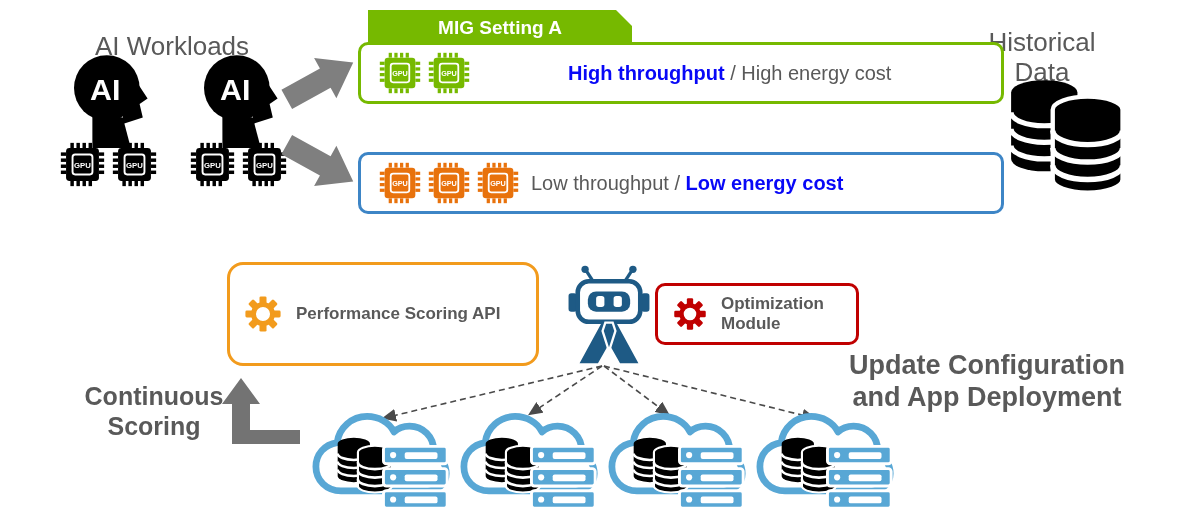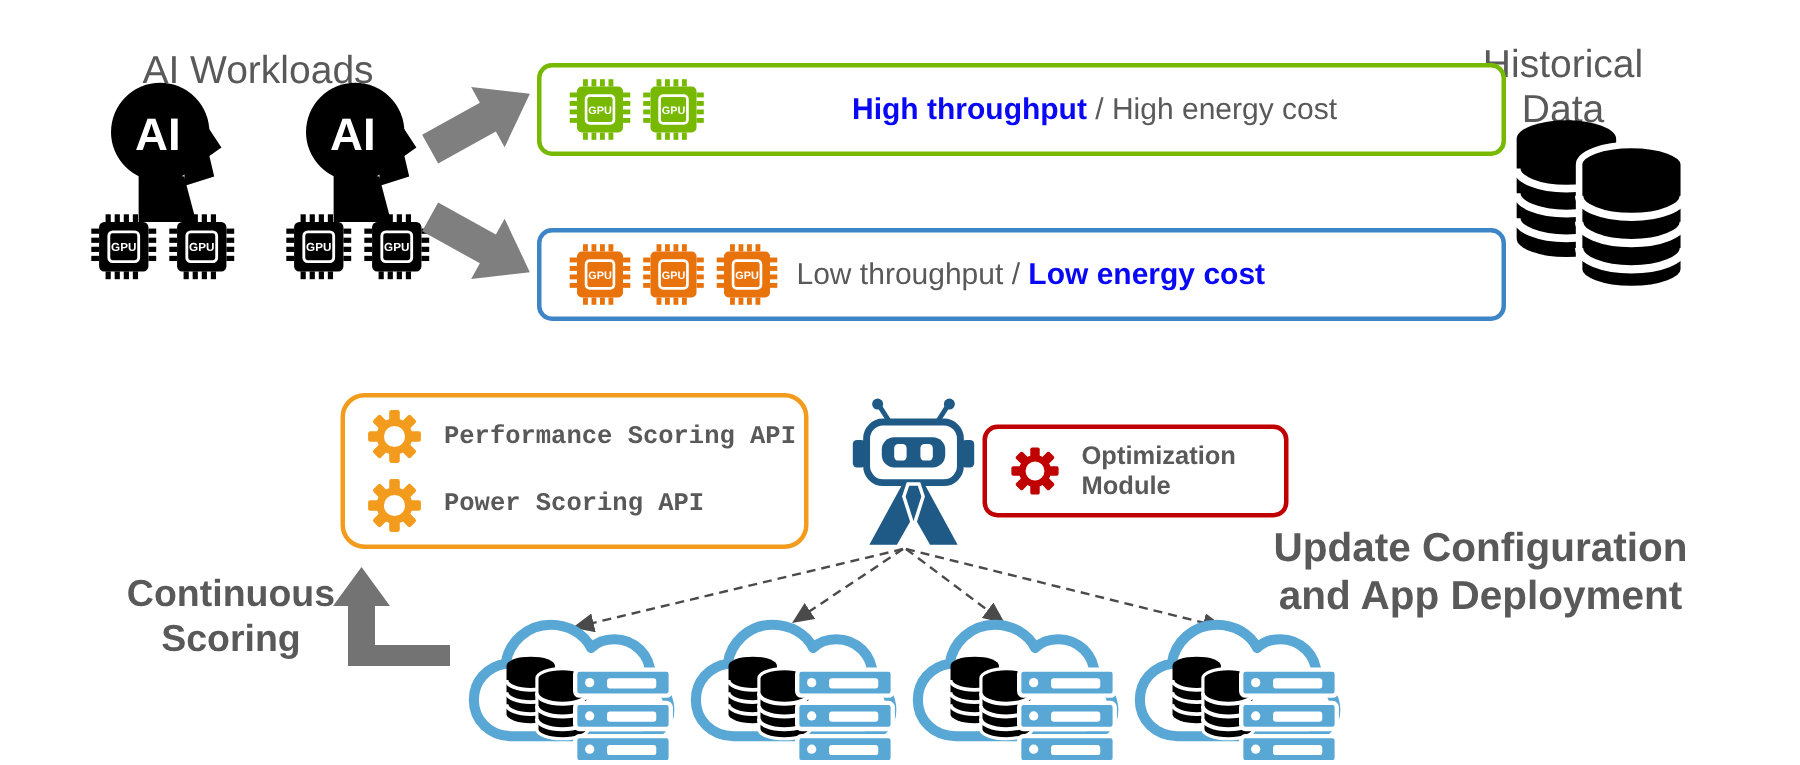--- a/index.html
+++ b/index.html
@@ -25,21 +25,21 @@
   .box-a{left:358px;top:42px;border:3px solid #76b900;}
   .box-b{left:358px;top:152px;border:3px solid #3d85c6;}
   .mig-text{font-size:20px;white-space:nowrap;}
   .bold-blue{color:#0808f7;font-weight:bold;}
   .plain{color:#595959;}
 
   
   .api-box{left:227px;top:262px;width:312px;height:104px;border:3px solid #f29b1d;
            border-radius:16px;box-sizing:border-box;display:flex;flex-direction:column;
            justify-content:space-evenly;padding-left:14px;background:#fff;}
-  .api-row{display:flex;align-items:center;gap:14px;font-family:Liberation Mono, monospace;}
+  .api-row{display:flex;align-items:center;gap:14px;}
   .api-row svg{width:38px;height:38px;color:#f29b1d;flex:0 0 auto;}
   .api-row span{color:#595959;font-weight:bold;font-size:17px;}
   .opt-box{left:655px;top:283px;width:204px;height:62px;border:3px solid #c00000;
            border-radius:10px;box-sizing:border-box;display:flex;align-items:center;
            gap:14px;padding-left:15px;background:#fff;}
   .opt-box svg{width:34px;height:34px;color:#c00000;flex:0 0 auto;}
   .opt-box span{color:#595959;font-weight:bold;font-size:17px;}
 
   .cluster-row{display:flex;gap:3px;}
   .cluster-row svg{width:145px;height:111px;display:block;}
@@ -193,20 +193,23 @@
     </div>
 
 
   <svg class="abs" style="left:276px;top:46px" width="100" height="150" viewBox="0 0 100 150">
     <g fill="#7f7f7f">
       <use href="#barrow" transform="translate(6,8) rotate(-29 38 27)"></use>
       <use href="#barrow" transform="translate(6,90) rotate(29 38 27)"></use>
     </g>
   </svg>
 
+  <div class="tab tab-a abs">
+    <span>MIG Setting A</span>
+  </div>
   <div class="mig-box box-a abs">
     <div class="chip-row" style="--chip:42px">
         <svg viewBox="0 0 52 52">
           <g fill="#76b900">
             <rect x="12" y="1" width="4" height="6"></rect>
             <rect x="12" y="45" width="4" height="6"></rect>
             <rect x="1" y="12" width="6" height="4"></rect>
             <rect x="45" y="12" width="6" height="4"></rect>
             <rect x="19" y="1" width="4" height="6"></rect>
             <rect x="19" y="45" width="4" height="6"></rect>
@@ -336,26 +339,20 @@
     <use href="#db-pair"></use>
   </svg>
 
   <div class="api-box abs">
     <div class="api-row">
       <svg viewBox="-27 -27 54 54">
           <use href="#gear"></use>
         </svg>
       <span>Performance Scoring API</span>
     </div>
-    <div class="api-row">
-      <svg viewBox="-27 -27 54 54">
-          <use href="#gear"></use>
-        </svg>
-      <span>Power Scoring API</span>
-    </div>
   </div>
 
   <svg class="abs" style="left:563px;top:262px" width="92" height="103" viewBox="0 0 100 112">
     <g fill="none" stroke="#1e5a85" stroke-width="3.5">
       <line x1="34" y1="23" x2="25" y2="9"></line>
         <line x1="66" y1="23" x2="75" y2="9"></line>
     </g>
     <circle cx="24" cy="8" r="4" fill="#1e5a85"></circle>
       <circle cx="76" cy="8" r="4" fill="#1e5a85"></circle>
     <rect x="6" y="34" width="9" height="20" rx="3" fill="#1e5a85"></rect>

